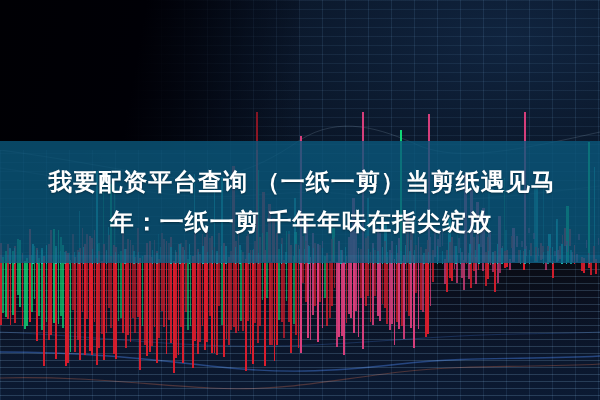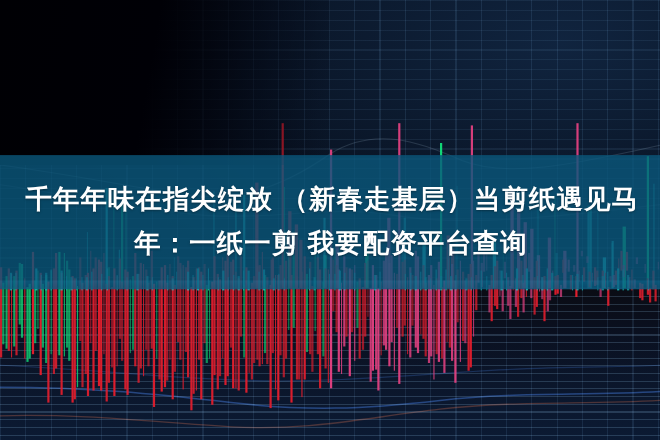--- a/index.html
+++ b/index.html
@@ -514,17 +514,17 @@
       <div class="bar" style="left: 561.2px; bottom: 136px; height: 19.7px; width: 1.4px; background: rgb(33, 214, 208); opacity: 0.84;"></div>
       <div class="bar" style="left: 565.8px; bottom: 136px; height: 18.7px; width: 1.4px; background: rgb(33, 214, 208); opacity: 0.81;"></div>
       <div class="bar" style="left: 570.4px; bottom: 136px; height: 13.6px; width: 1.4px; background: rgb(33, 214, 208); opacity: 0.65;"></div>
       <div class="bar" style="left: 588.8px; bottom: 136px; height: 10.9px; width: 1.4px; background: rgb(33, 214, 208); opacity: 0.56;"></div>
     </div>
 
   <div class="banner-edge"></div>
 
   <div class="bg-topdark" style="position:absolute;left:0;top:0;pointer-events:none;"></div>
     <div id="banner">
-    <div class="line line1">千年年味在指尖绽放 （新春走基层）当剪纸遇见马</div>
-    <div class="line line2">年：一纸一剪 我要配资平台查询</div>
+    <div class="line line1">我要配资平台查询 （一纸一剪）当剪纸遇见马</div>
+    <div class="line line2">年：一纸一剪 千年年味在指尖绽放</div>
   </div>
 
 </div>
 
 </body></html>

